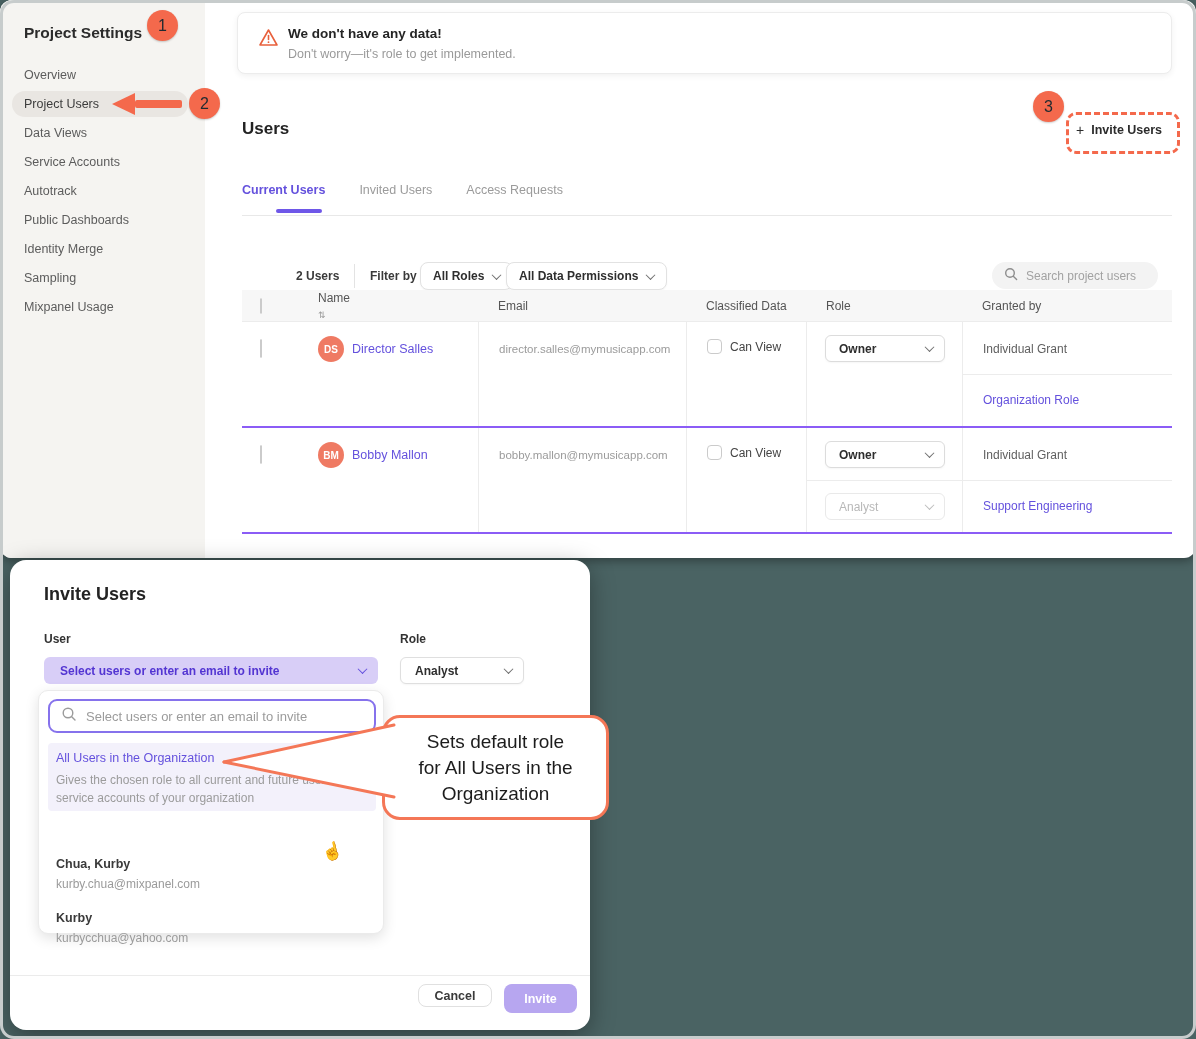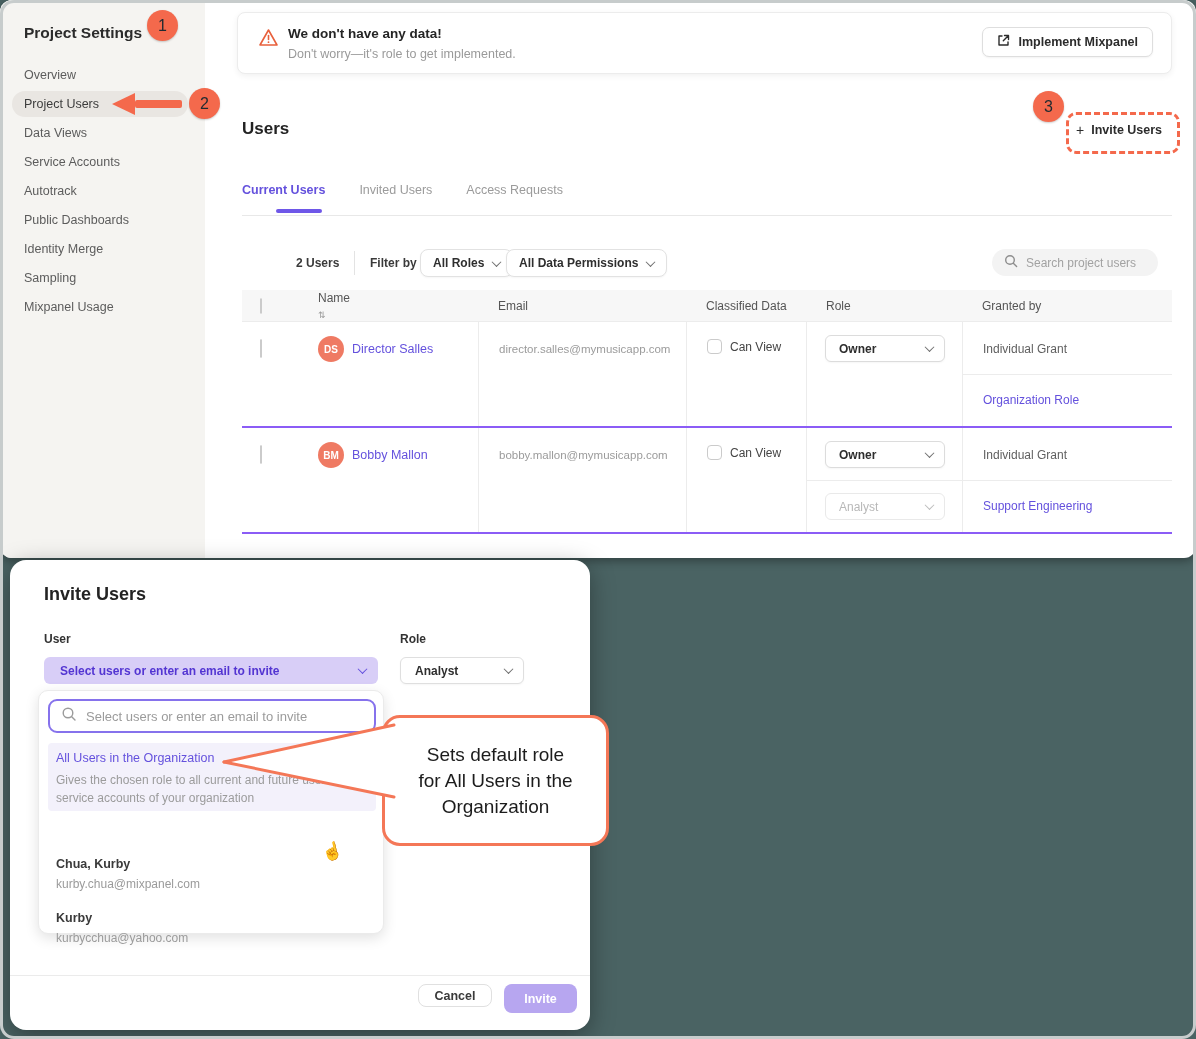--- a/index.html
+++ b/index.html
@@ -45,21 +45,21 @@
   .invite-btn .plus { font-size:14px; font-weight:400; color:#2c2c2c; }
 
   
   .tabs { position:absolute; left:242px; top:183px; display:flex; gap:34px; font-size:12.5px; }
   .tab { color:#9b9b9b; font-weight:400; cursor:pointer; padding-bottom:14px; }
   .tab.active { color:#6451dd; font-weight:700; }
   .tab-underline { position:absolute; left:276px; top:209px; width:46px; height:4px; background:#6e57e8; border-radius:2px; }
   .tabs-border { position:absolute; left:242px; top:215px; width:930px; height:1px; background:#e8e8e8; }
 
   
-  .toolbar { position:absolute; left:242px; top:249px; width:930px; height:28px;text-decoration:underline; }
+  .toolbar { position:absolute; left:242px; top:262px; width:930px; height:28px;text-decoration:underline; }
   .tb-count { position:absolute; left:54px; top:7px; font-size:12px; font-weight:600; color:#3a3a3a; }
   .tb-div { position:absolute; left:112px; top:2px; width:1px; height:24px; background:#e3e3e3; }
   .tb-filterby { position:absolute; left:128px; top:7px; font-size:12px; font-weight:600; color:#3a3a3a; }
   .pill { position:absolute; top:0; height:28px; display:flex; align-items:center; gap:9px; padding:0 12px;
           border:1px solid #e2e2e2; border-radius:8px; background:#fff; font-size:12px; font-weight:600; color:#2e2e2e;
           box-shadow:0 1px 2px rgba(0,0,0,.04); cursor:pointer; }
   .search-pill { position:absolute; right:14px; top:0; width:166px; height:27px; background:#f3f3f3; border-radius:14px;
                  display:flex; align-items:center; gap:8px; padding-left:12px; }
   .search-pill input { border:none; background:transparent; outline:none; font-family:inherit; font-size:12px; color:#6e6e6e; width:120px; }
   .search-pill input::placeholder { color:#a2a2a2; }
@@ -126,21 +126,21 @@
   .dd-user .n { font-size:12.5px; color:#3a3a3a;font-weight:bold; }
   .dd-user .e { font-size:12px; color:#9b9b9b; margin-top:6px; }
   .hand-cursor { position:absolute; left:306px; top:118px; font-size:17px; color:#7a7a7a; transform:rotate(-12deg); z-index:6; }
   .modal-footer-line { position:absolute; left:0; top:415px; width:580px; height:1px; background:#ebebeb; }
   .cancel-btn { position:absolute; left:408px; top:424px; width:74px; height:23px; border:1px solid #e0e0e0; border-radius:8px;
                 background:#fff; font-family:inherit; font-size:12.5px; font-weight:700; color:#3a3a3a; cursor:pointer; }
   .invite-submit { position:absolute; left:494px; top:424px; width:73px; height:29px; border:none; border-radius:8px;
                    background:#b7a6f0; font-family:inherit; font-size:12.5px; font-weight:700; color:#fff; cursor:pointer; }
 
   
-  .callout { position:absolute; left:382px; top:715px; width:227px; height:131px; background:#fff;
+  .callout { position:absolute; left:382px; top:715px; width:227px; height:105px; background:#fff;
              border:3px solid #f47757; border-radius:18px; z-index:8;
              display:flex; align-items:center; justify-content:center; text-align:center;
              font-size:19px; line-height:26px; color:#1c1c1c; padding:0 6px; }
   .callout-tail { position:absolute; left:210px; top:710px; z-index:9; }
 </style>
 </head>
 <body>
 
 <div class="top-panel">
 
@@ -167,29 +167,20 @@
   <div class="banner">
     <span class="warn-icon">
       <svg width="21" height="19" viewBox="0 0 21 19" fill="none">
         <path d="M10.5 2 L19 17 H2 Z" stroke="#e8603c" stroke-width="1.6" stroke-linejoin="round" fill="none"></path>
         <line x1="10.5" y1="7.5" x2="10.5" y2="11.5" stroke="#e8603c" stroke-width="1.6" stroke-linecap="round"></line>
         <circle cx="10.5" cy="14.2" r="0.9" fill="#e8603c"></circle>
       </svg>
     </span>
     <div class="banner-title">We don't have any data!</div>
     <div class="banner-sub">Don't worry—it's role to get implemented.</div>
-    <div class="implement-btn">
-      <span>
-        <svg width="13" height="13" viewBox="0 0 13 13" fill="none">
-          <path d="M5 2 H2 V11 H11 V8" stroke="#2c2c2c" stroke-width="1.4" stroke-linecap="round" stroke-linejoin="round"></path>
-          <path d="M7.5 1.5 H11.5 V5.5 M11.5 1.5 L6.3 6.7" stroke="#2c2c2c" stroke-width="1.4" stroke-linecap="round" stroke-linejoin="round"></path>
-        </svg>
-      </span>
-      <span>Implement Mixpanel</span>
-    </div>
   </div>
 
   <div class="page-title">Users</div>
   <div class="ann-circle" style="left:1033px; top:91px;">3</div>
   <div class="invite-dashed"></div>
   <div class="invite-btn">
     <span class="plus">+</span>
     <span>Invite Users</span>
   </div>
 

